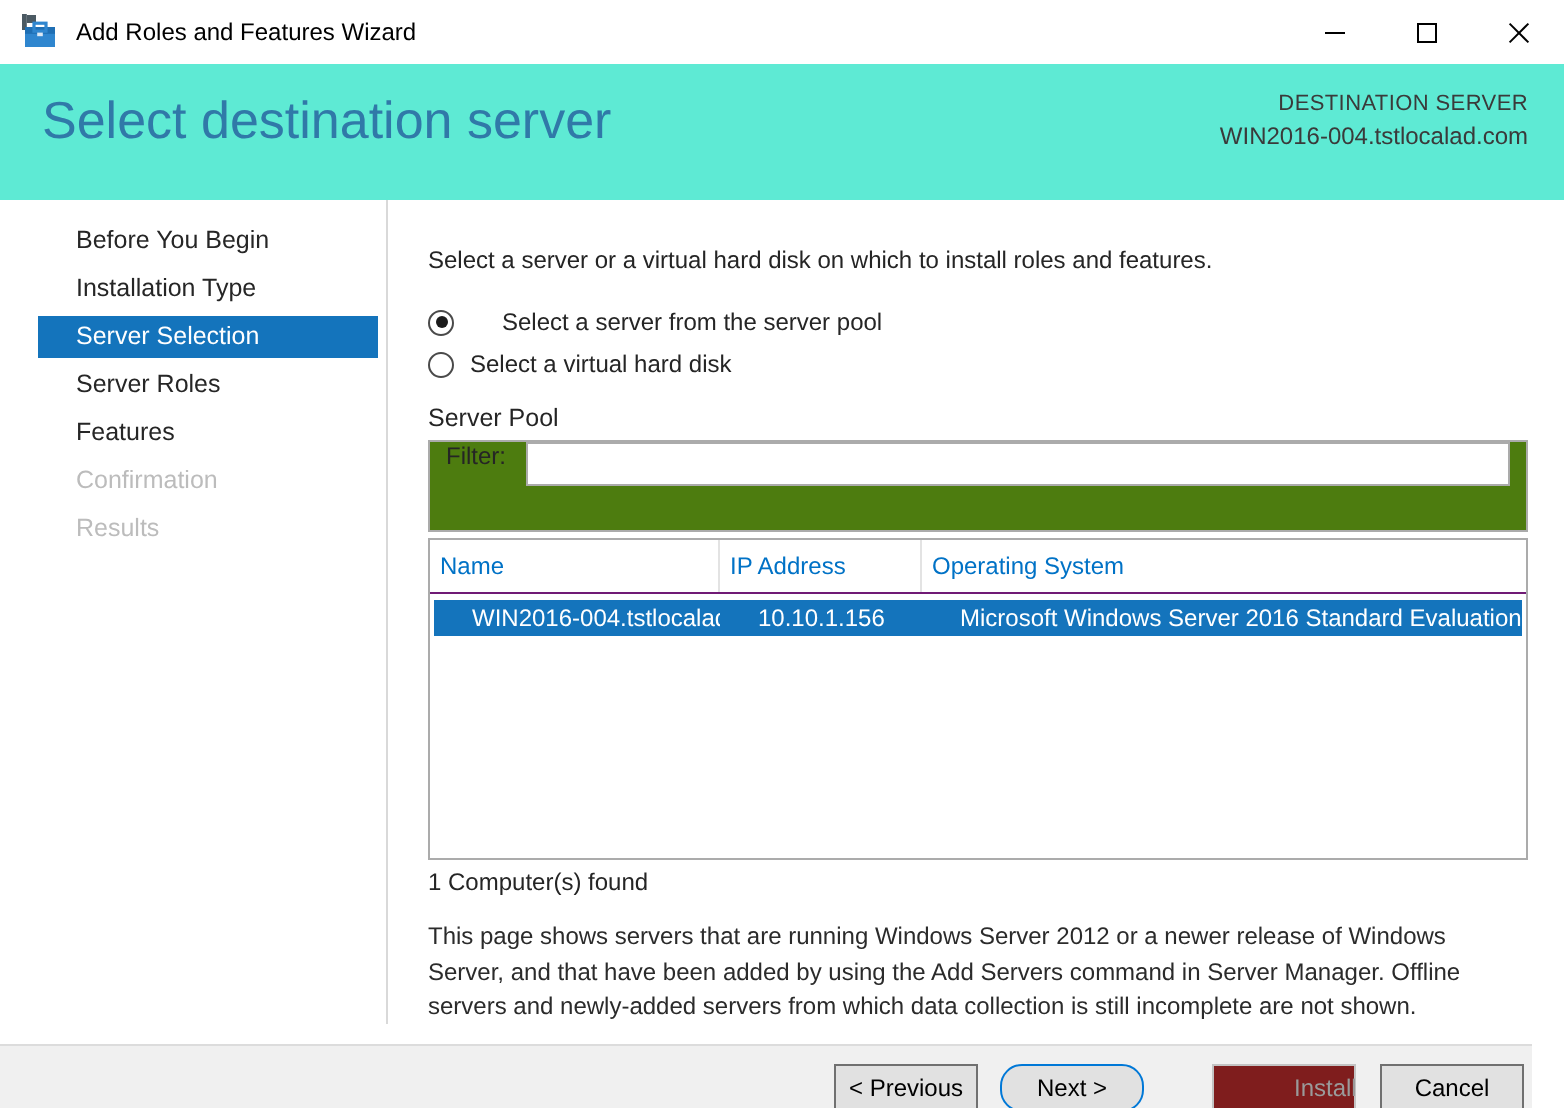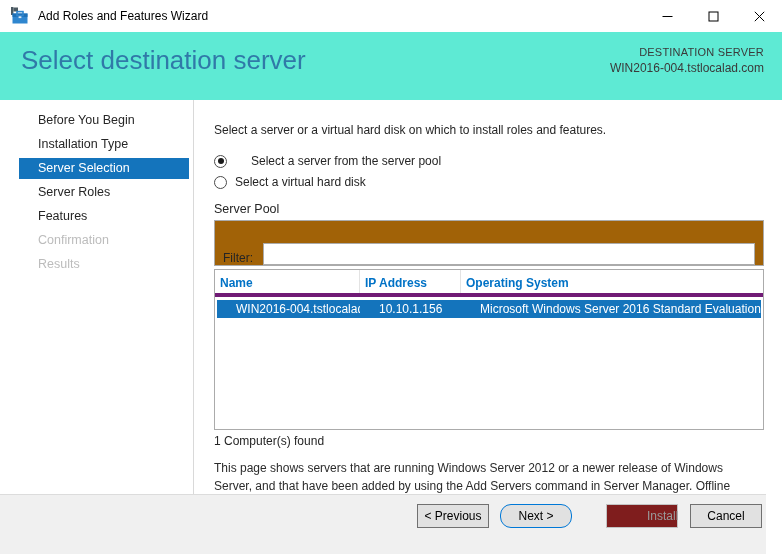--- a/index.html
+++ b/index.html
@@ -53,49 +53,49 @@
     width: 13px; height: 13px; border: 1px solid #4a4a4a; border-radius: 50%;
     background: #fff; display: inline-flex; align-items: center; justify-content: center;
     flex: 0 0 auto;
   }
   .radio-circle.selected::after {
     content: ""; width: 6px; height: 6px; border-radius: 50%; background: #1b1b1b;
   }
   .radio-label { font-size: 12px; margin-left: 8px; }
   .pool-label { margin-top: 13px; font-size: 12.5px; color: #252525; }
   .filter-box {
-    margin-top: 4px; height: 46px; background: #a16207; border: 1px solid #ababab;
-    display: flex; align-items: flex-end; padding: 0 8px;
+    margin-top: 4px; height: 46px; background: #4d7c0f; border: 1px solid #ababab;
+    display: flex; align-items: flex-start; padding: 0 8px;
   }
   .filter-label { font-size: 12px; color: #252525; flex: 0 0 auto; }
   .filter-input {
     flex: 1 1 auto; height: 22px; margin-left: 10px; border: 1px solid #ababab;
     background: #fff; font-family: "Liberation Sans", sans-serif; font-size: 12px; padding: 0 4px;
     outline: none;
   }
   .table-box { margin-top: 3px; height: 161px; border: 1px solid #ababab; background: #fff; }
-  .tbl-header { display: grid; grid-template-columns: 145px 101px auto; height: 27px; border-bottom: 4px solid #701a75; font-weight: bold; }
+  .tbl-header { display: grid; grid-template-columns: 145px 101px auto; height: 27px; border-bottom: 1px solid #701a75; }
   .tbl-header .cell {
     font-size: 12px; color: #0072C6; line-height: 26px; padding-left: 5px;
     border-right: 1px solid #e3e3e3; white-space: nowrap; overflow: hidden;
   }
   .tbl-header .cell:last-child { border-right: none; }
   .tbl-row {
     display: grid; grid-template-columns: 143px 101px auto; height: 18px;
     margin: 3px 2px 0 2px;
   }
   .tbl-row.selected { background: #1474BC; color: #ffffff; }
   .tbl-row .cell {
     font-size: 12px; line-height: 18px; padding-left: 19px; white-space: nowrap; overflow: hidden;
   }
   .found-text { margin-top: 4px; font-size: 12px; color: #252525; }
   .description { margin-top: 12px; font-size: 12px; line-height: 17.5px; color: #2b2b2b; }
   
   .footer {
-    position: absolute; left: 0; right: 16px; bottom: 0; height: 60px;
+    position: absolute; left: 0; right: 16px; bottom: 0; height: 32px;
     background: #f0f0f0; border-top: 1px solid #dcdcdc;
   }
   .btn {
     position: absolute; top: 9px; width: 72px; height: 24px;
     background: #e1e1e1; border: 1px solid #707070; font-family: "Liberation Sans", sans-serif;
     font-size: 12px; color: #000; text-align: center; line-height: 21px; cursor: default;
   }
   .btn.default { border-color: #0078D7; }
   .btn.disabled { background: #7f1d1d; border-color: #c3c3c3; color: #9a9a9a; padding-left: 40px; }
   .btn-previous { left: 417px; }

